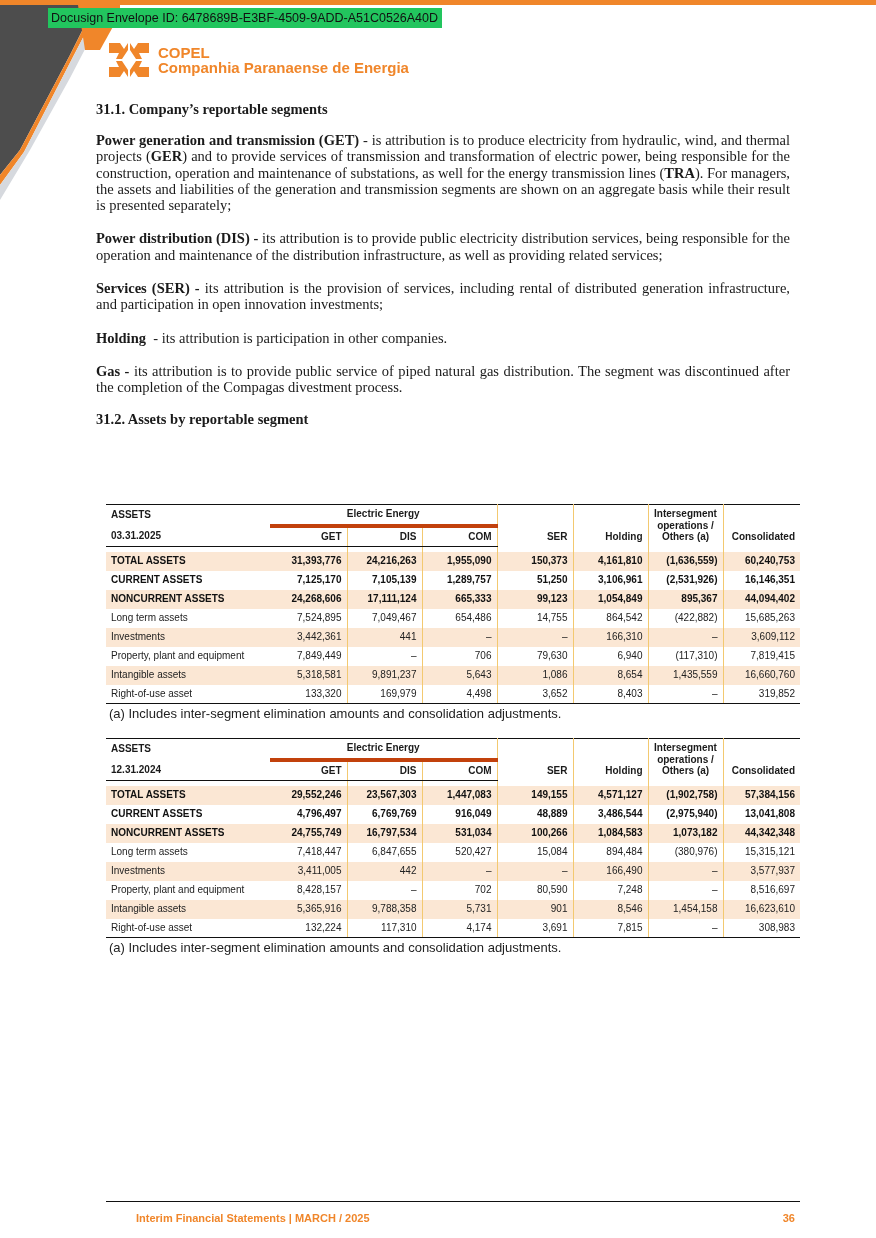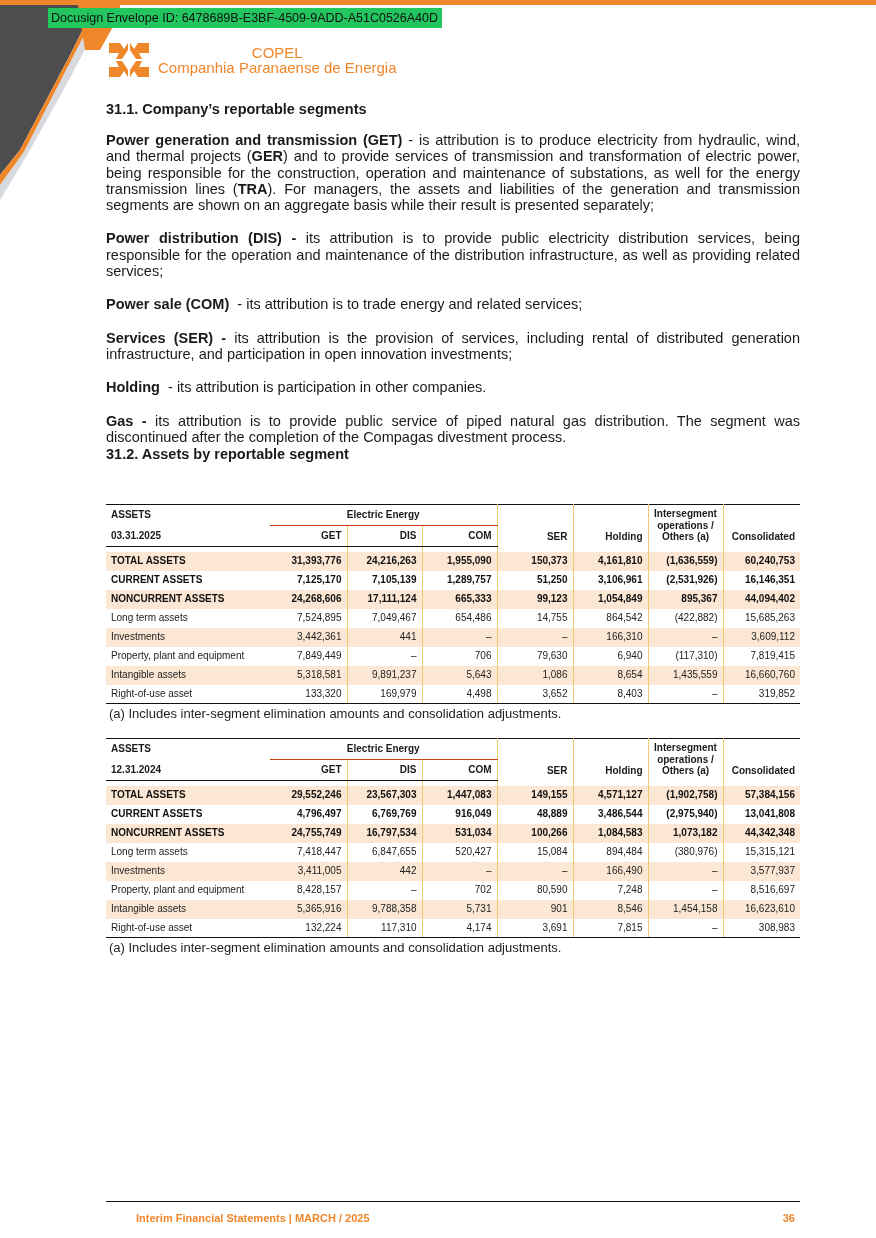--- a/index.html
+++ b/index.html
@@ -7,37 +7,37 @@
   body { position: relative; font-family: "Liberation Sans", sans-serif; color: #1a1a1a; }
 
   .top-bar { position: absolute; left: 0; top: 0; width: 876px; height: 5px; background: #f0862a; }
   .deco { position: absolute; left: 0; top: 0; }
 
   .envelope { position: absolute; left: 19px; top: 8px; background: #22c55e; padding: 2px 4px 2px 3px;
     font-size: 12.5px; color: #111; line-height: 16px; white-space: nowrap; margin-left: 29px; }
 
   .logo { position: absolute; left: 108px; top: 40px; display: flex; align-items: center; }
   .logo-mark { width: 42px; height: 40px; }
-  .logo-text { margin-left: 8px; color: #f0862a; font-weight: normal; line-height: 15px; text-align: center; }
+  .logo-text { margin-left: 8px; color: #f0862a; font-weight: bold; line-height: 15px; }
   .logo-text .l1 { font-size: 15px; }
   .logo-text .l2 { font-size: 15px; }
 
-  .content { position: absolute; left: 106px; top: 100px; width: 694px; }
+  .content { position: absolute; left: 96px; top: 100px; width: 694px; font-family: Liberation Serif, serif; }
   h2.section { font-size: 14.5px; font-weight: bold; margin: 0 0 14px 0; line-height: 18px; }
   p.para { font-size: 14.5px; line-height: 16.3px; text-align: justify; margin-bottom: 17px; color: #1a1a1a; }
   p.para b { font-weight: bold; }
   .h2b { margin-top: 6px; }
 
   table.assets { width: 694px; border-collapse: collapse; font-size: 10px; line-height: 12px; }
   table.assets th, table.assets td { padding: 0 5px; white-space: nowrap; }
   table.assets thead tr.r1 th { border-top: 1.5px solid #111; height: 21px; vertical-align: middle; margin-top: 21px; }
   table.assets thead tr.r2 th { border-bottom: 1.5px solid #111; height: 21px; vertical-align: middle; }
   table.assets th { font-weight: bold; color: #1a1a1a; text-align: right; }
   table.assets th.lbl { text-align: left; width: 164px; }
-  th.group { text-align: center !important; border-bottom: 1px solid #c2410c; }
+  th.group { text-align: center !important; border-bottom: 4px solid #c2410c; }
   th.vline, td.vline { border-right: 1px solid #f3c970; }
   th.multi { vertical-align: bottom !important; padding-bottom: 4px !important; line-height: 11.5px; }
   table.assets td { text-align: right; height: 19px; color: #222; }
   table.assets td.lbl { text-align: left; }
   tr.gap td { height: 5px; }
   tr.shade td { background: #fbe7d4; }
   tr.bold td { font-weight: bold; color: #111; }
   tr.last td { border-bottom: 1.5px solid #111; }
   .note { font-size: 13px; color: #222; margin: 5px 0 0 3px; line-height: 10px; }
 
@@ -77,27 +77,26 @@
   </div>
 </div>
 
 <div class="content">
   <h2 class="section">31.1. Company’s reportable segments</h2>
 
   <p class="para"><b>Power generation and transmission (GET)</b><span> - is attribution is to produce electricity from hydraulic, wind, and thermal projects (</span><b>GER</b><span>) and to provide services of transmission and transformation of electric power, being responsible for the construction, operation and maintenance of substations, as well for the energy transmission lines (</span><b>TRA</b><span>). For managers, the assets and liabilities of the generation and transmission segments are shown on an aggregate basis while their result is presented separately;</span></p>
 
   <p class="para"><b>Power distribution (DIS) -</b><span> its attribution is to provide public electricity distribution services, being responsible for the operation and maintenance of the distribution infrastructure, as well as providing related services;</span></p>
 
-  <p class="para" style="white-space:pre-wrap"><b>Power sale (COM)</b><span>  - its attribution is to trade energy and related services;</span></p>
 
   <p class="para"><b>Services (SER) -</b><span> its attribution is the provision of services, including rental of distributed generation infrastructure, and participation in open innovation investments;</span></p>
 
   <p class="para" style="white-space:pre-wrap"><b>Holding</b><span>  - its attribution is participation in other companies.</span></p>
 
-  <p class="para" style="margin-bottom:0"><b>Gas -</b><span> its attribution is to provide public service of piped natural gas distribution. The segment was discontinued after the completion of the Compagas divestment process.</span></p>
+  <p class="para" style="margin-bottom:14px"><b>Gas -</b><span> its attribution is to provide public service of piped natural gas distribution. The segment was discontinued after the completion of the Compagas divestment process.</span></p>
 
   <h2 class="section h2b">31.2. Assets by reportable segment</h2>
 </div>
 
 <div class="tbl-wrap1">
     <table class="assets">
       <colgroup>
         <col style="width:164px">
         <col style="width:77px">
         <col style="width:75px">

